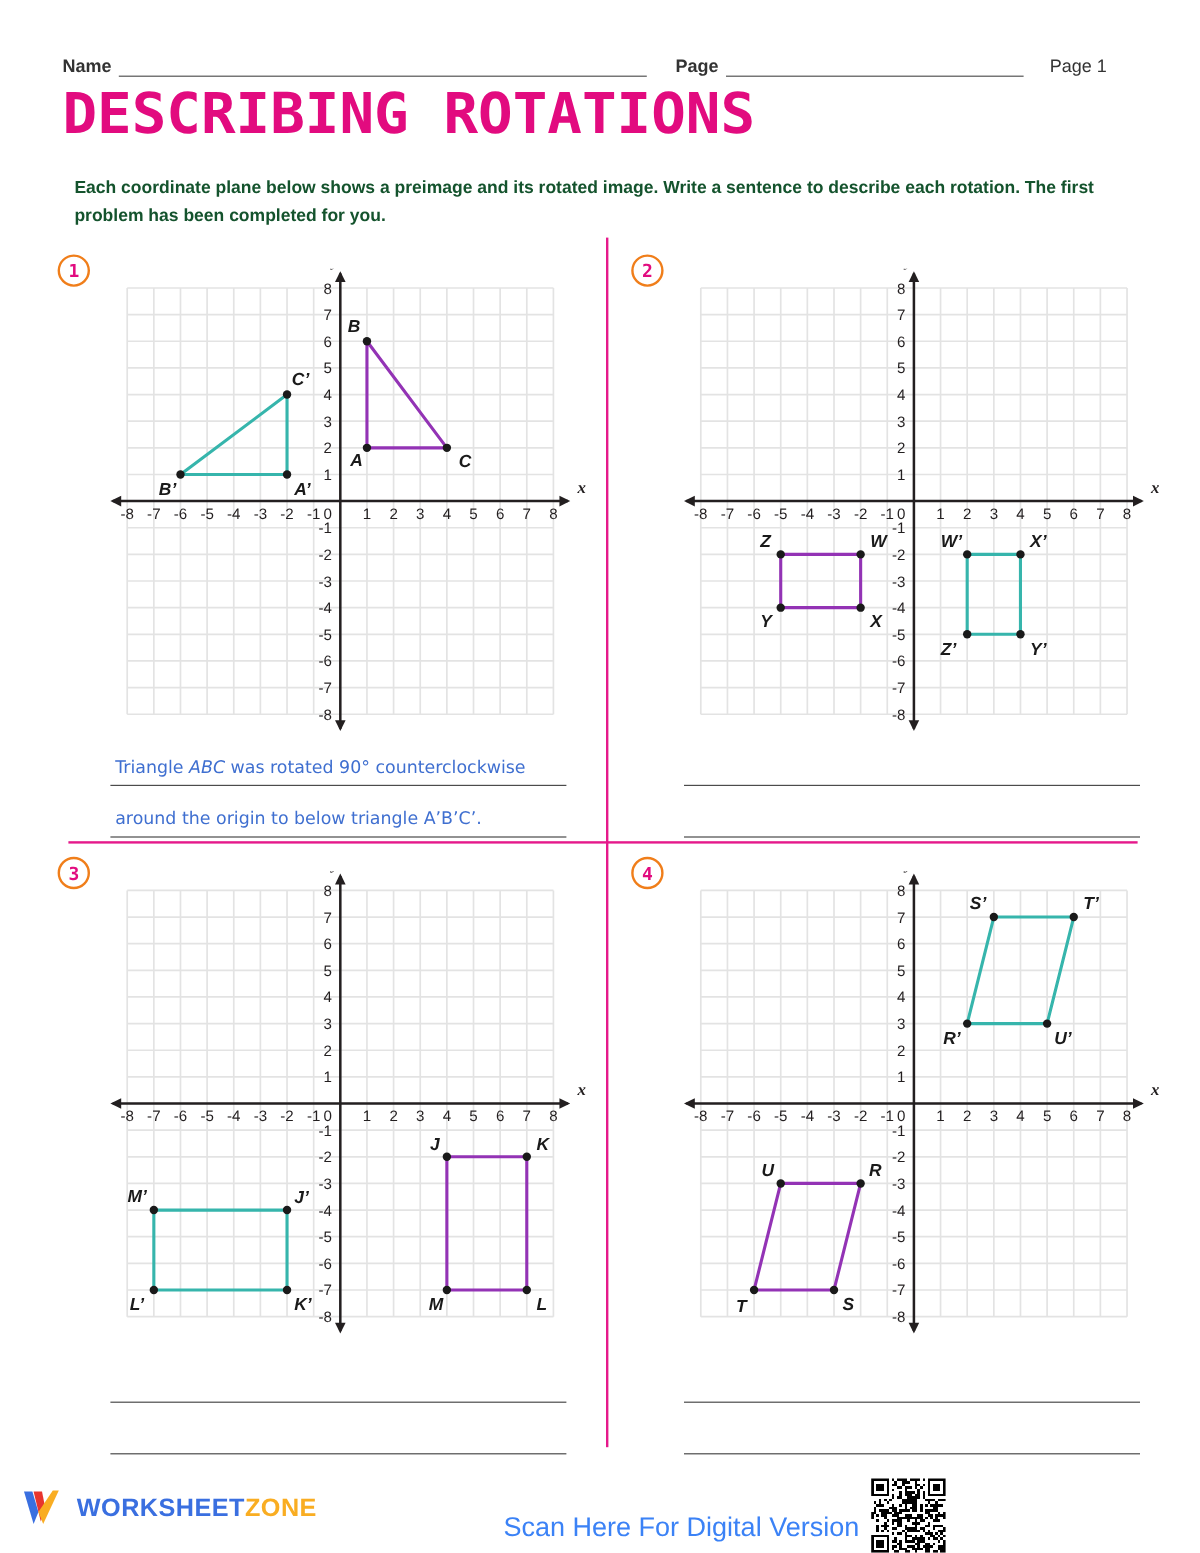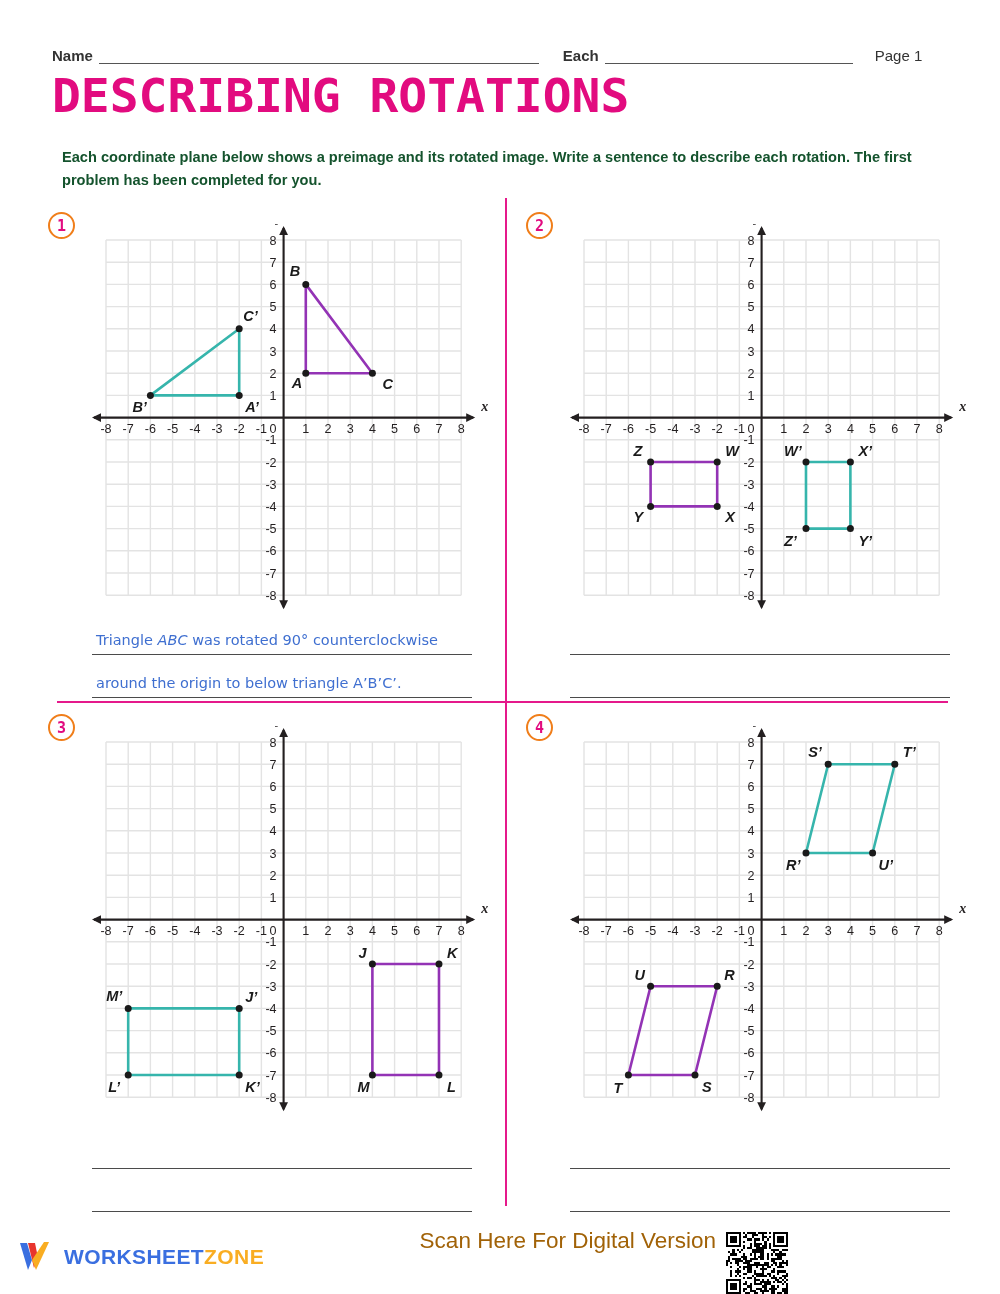--- a/index.html
+++ b/index.html
@@ -59,30 +59,30 @@
      font-size:14.5px;color:#3f6fd0;white-space:nowrap;}
   .ans .written i{font-style:italic;}
 
   
   .footer{position:absolute;left:0;top:1228px;width:796px;height:66px;}
   .logo{position:absolute;left:18px;top:12px;display:flex;align-items:center;}
   .logo .wmark{width:38px;height:34px;margin-right:8px;}
   .logo .txt{font-size:21px;font-weight:bold;letter-spacing:.4px;}
   .logo .txt .a{color:#3a6fe0;}
   .logo .txt .b{color:#f9ad22;}
-  .scan{position:absolute;right:80px;top:0;font-size:22.5px;color:#a16207;}
+  .scan{position:absolute;right:80px;top:32px;font-size:22.5px;color:#3b82f6;}
   .qr{position:absolute;right:8px;top:4px;width:62px;height:62px;background:#fff;}
 </style>
 </head>
 <body>
 
 <div class="hdr">
   <span class="lbl">Name</span>
   <span class="rule rule-name"></span>
-  <span class="lbl date-lbl">Each</span>
+  <span class="lbl date-lbl">Page</span>
   <span class="rule rule-date"></span>
   <span class="page">Page 1</span>
 </div>
 
 <div class="title">DESCRIBING ROTATIONS</div>
 <div class="instr">Each coordinate plane below shows a preimage and its rotated image. Write a sentence to describe each rotation. The first problem has been completed for you.</div>
 
 <div class="vdiv"></div>
 <div class="hdiv"></div>
 

